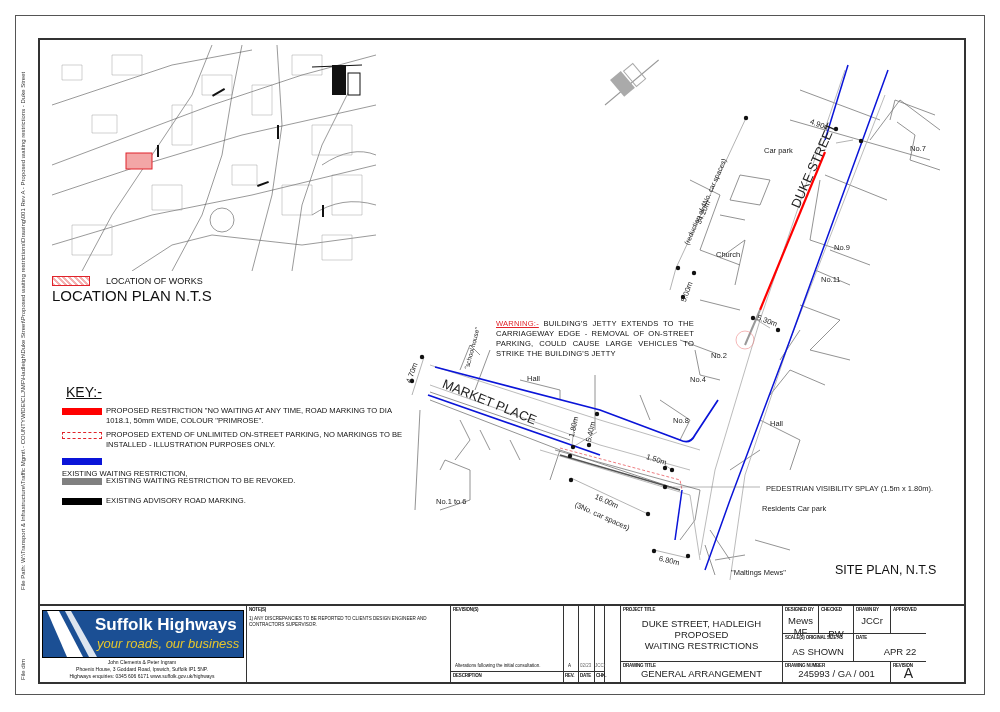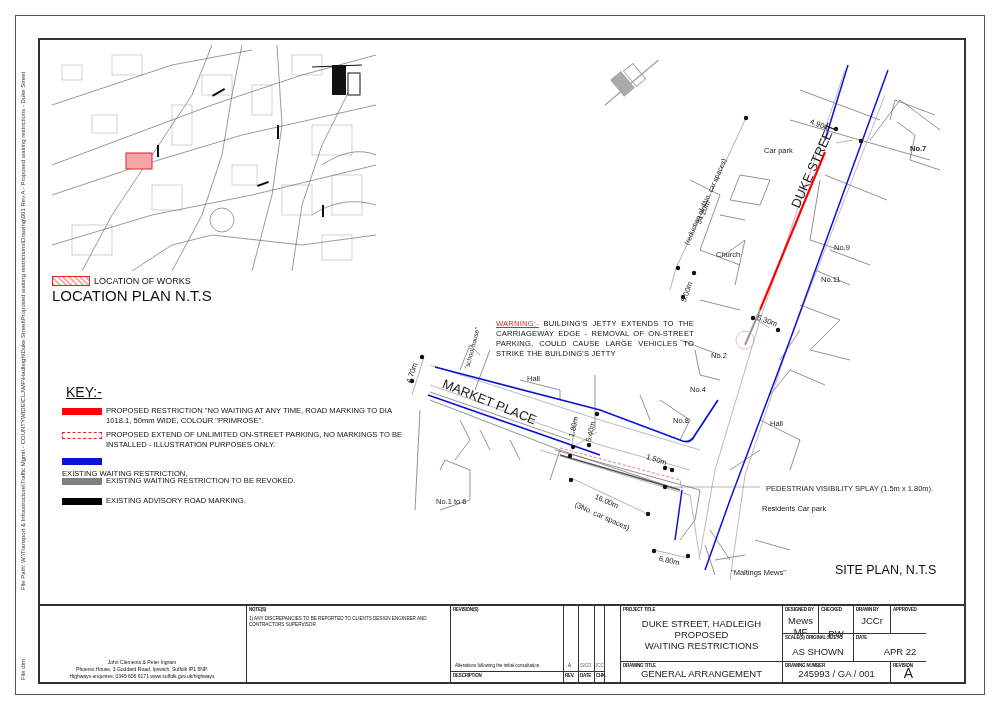--- a/index.html
+++ b/index.html
@@ -2,21 +2,21 @@
 <html><head>
 <meta charset="utf-8">
 <style>
   html, body { margin:0; padding:0; background:#ffffff; }
   body { width:1000px; height:712px; position:relative; overflow:hidden; font-family:"Liberation Sans", sans-serif; color:#111; }
   .sheet-outer { position:absolute; left:15px; top:15px; width:970px; height:680px; border:1px solid #555; box-sizing:border-box; }
   .sheet-inner { position:absolute; left:38px; top:38px; width:928px; height:646px; border:2px solid #333; box-sizing:border-box; }
   .side-text { position:absolute; left:18px; top:60px; width:14px; height:620px; }
   .side-text span { position:absolute; white-space:nowrap; font-size:6px; transform:rotate(-90deg); transform-origin:left top; color:#333; }
   .loc-map { position:absolute; left:52px; top:45px; width:324px; height:226px; }
-  .loc-legend { position:absolute; left:52px; top:276px; font-size:9px; display:flex; align-items:center; gap:4px; }
+  .loc-legend { position:absolute; left:52px; top:276px; font-size:9px; display:flex; align-items:center; gap:16px; }
   .loc-swatch { width:36px; height:8px; border:1px solid #e0232a; background:repeating-linear-gradient(45deg,#f5b0b0 0 2px,#fff 2px 4px); }
   .loc-title { position:absolute; left:52px; top:287px; font-size:15px; }
   .key-title { position:absolute; left:66px; top:384px; font-size:14px; text-decoration:underline; }
   .key-row { position:absolute; left:62px; display:flex; align-items:flex-start; gap:4px; font-size:7.6px; line-height:10px; width:350px; }
   .key-sw { width:40px; height:7px; flex:none; margin-top:2px; }
   .site { position:absolute; left:0; top:0; width:1000px; height:600px; }
   .lbl { position:absolute; font-size:7.5px; white-space:nowrap; color:#222; }
   .warning { position:absolute; left:496px; top:319px; width:198px; font-size:7.6px; line-height:10px; text-align:justify; letter-spacing:0.2px; }
   .warning .w { color:#e0232a; text-decoration:underline; }
   .site-title { position:absolute; left:835px; top:563px; font-size:12.5px; }
@@ -212,25 +212,25 @@
     <circle cx="654" cy="551" r="2.2"></circle>
       <circle cx="688" cy="556" r="2.2"></circle>
   </g>
 </svg>
 
 <div class="lbl" style="left:788px;top:204px;font-size:13px;transform:rotate(-66deg);transform-origin:left top;">DUKE STREET</div>
 <div class="lbl" style="left:446px;top:376px;font-size:13px;transform:rotate(22deg);transform-origin:left top;">MARKET PLACE</div>
 
 <div class="lbl" style="left:764px;top:146px;">Car park</div>
 <div class="lbl" style="left:716px;top:250px;">Church</div>
-<div class="lbl" style="left:910px;top:144px;font-weight:bold;">No.7</div>
+<div class="lbl" style="left:910px;top:144px;">No.7</div>
 <div class="lbl" style="left:834px;top:243px;">No.9</div>
 <div class="lbl" style="left:821px;top:275px;">No.11</div>
 <div class="lbl" style="left:711px;top:351px;">No.2</div>
-<div class="lbl" style="left:690px;top:385px;">No.4</div>
+<div class="lbl" style="left:690px;top:375px;">No.4</div>
 <div class="lbl" style="left:673px;top:416px;">No.8</div>
 <div class="lbl" style="left:527px;top:374px;">Hall</div>
 <div class="lbl" style="left:770px;top:419px;">Hall</div>
 <div class="lbl" style="left:463px;top:368px;font-size:6.5px;transform:rotate(-75deg);transform-origin:left top;">"school house"</div>
 <div class="lbl" style="left:436px;top:497px;">No.1 to 6</div>
 <div class="lbl" style="left:762px;top:504px;">Residents Car park</div>
 <div class="lbl" style="left:731px;top:568px;">"Maltings Mews"</div>
 <div class="lbl" style="left:766px;top:484px;">PEDESTRIAN VISIBILITY SPLAY (1.5m x 1.80m).</div>
 
 <div class="lbl" style="left:812px;top:117px;transform:rotate(20deg);transform-origin:left top;">4.90m</div>
@@ -248,20 +248,28 @@
 
 <div class="warning">
   <span class="w">WARNING:-</span><span> BUILDING'S JETTY EXTENDS TO THE CARRIAGEWAY EDGE - REMOVAL OF ON-STREET PARKING, COULD CAUSE LARGE VEHICLES TO STRIKE THE BUILDING'S JETTY</span>
 </div>
 
 <div class="site-title">SITE PLAN, N.T.S</div>
 
 <div class="tb">
 
   <div class="cell" style="left:0;top:0;width:209px;height:76px;border:none;border-right:1px solid #333;">
+    <div class="logo">
+      <svg width="60" height="46" style="position:absolute;left:0;top:0;">
+        <path d="M4 0 L16 0 L40 46 L24 46 Z" fill="#fff"></path>
+        <path d="M22 0 L28 0 L54 46 L46 46 Z" fill="#fff" opacity="0.85"></path>
+      </svg>
+      <div class="t1">Suffolk Highways</div>
+      <div class="t2">your roads, our business</div>
+    </div>
     <div class="addr" style="top:53px;">John Clements &amp; Peter Ingram</div>
     <div class="addr" style="top:60px;">Phoenix House, 3 Goddard Road, Ipswich, Suffolk IP1 5NP.</div>
     <div class="addr" style="top:67px;">Highways enquiries:  0345 606 6171  www.suffolk.gov.uk/highways</div>
   </div>
 
   <div class="cell" style="left:209px;top:0;width:204px;height:76px;border:none;border-right:1px solid #333;">
     <div class="hdr">NOTE(S)</div>
     <div style="position:absolute;left:2px;top:10px;width:196px;font-size:4.6px;line-height:6px;">1) ANY DISCREPANCIES TO BE REPORTED TO CLIENTS DESIGN ENGINEER AND CONTRACTORS SUPERVISOR.</div>
   </div>
 

